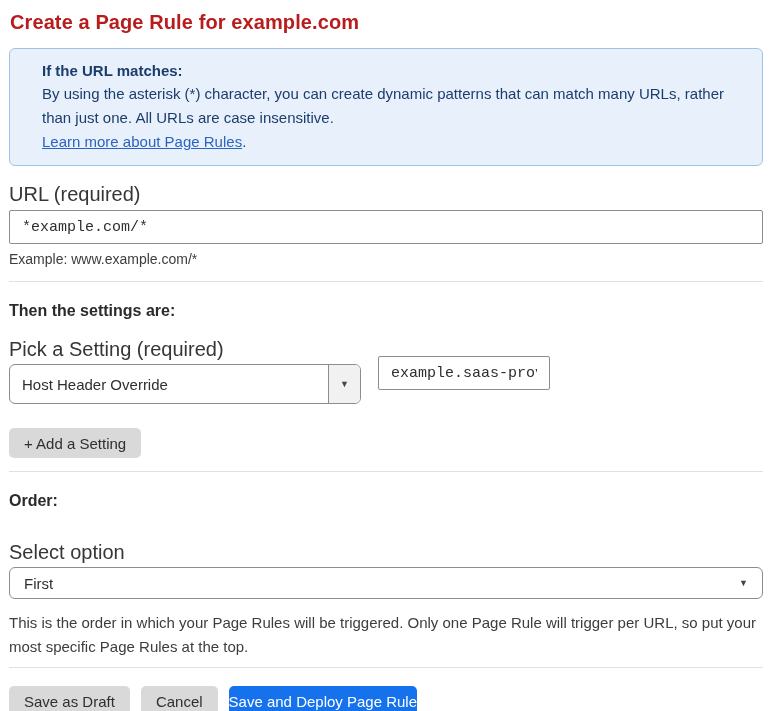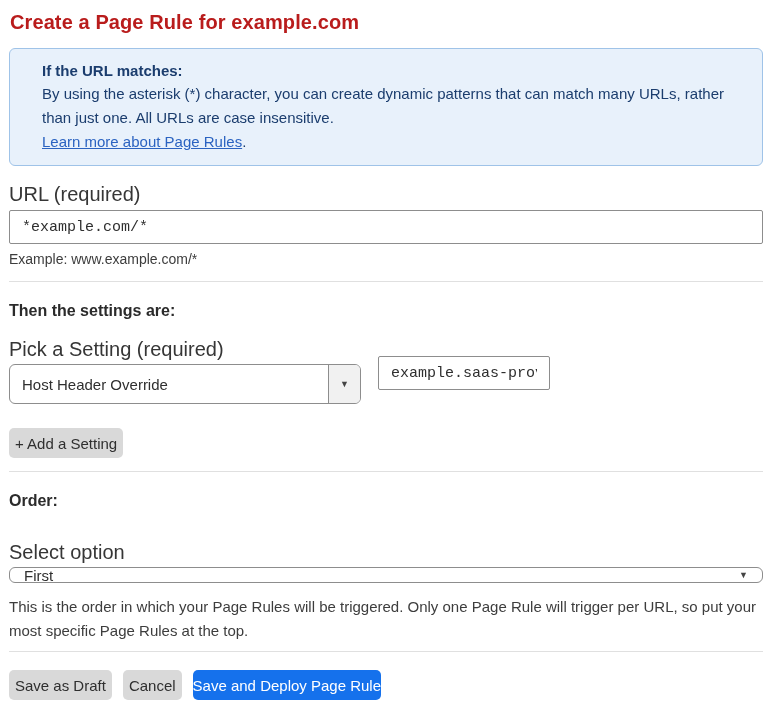--- a/index.html
+++ b/index.html
@@ -77,33 +77,33 @@
     background: #f1f1f1;
     display: flex; align-items: center; justify-content: center;
   }
   .arrow-glyph { font-size: 9px; color: #444; line-height: 1; }
 
   .value-input { width: 172px; margin-top: 6px; }
 
   button {
     font-family: "Liberation Sans", "DejaVu Sans", sans-serif;
     font-size: 15px; border: none; border-radius: 5px;
-    height: 30px; padding: 0 6px; cursor: pointer;
+    height: 30px; padding: 0 15px; cursor: pointer;
   }
   .gray-btn { background: #d9d9d9; color: #2f2f2f; }
   .add-setting-btn { margin-top: 24px; }
   .blue-btn { background: #1571ec; color: #ffffff; padding: 0 0; }
 
   .select-full {
     margin-top: 6px;
     display: flex; align-items: center; justify-content: space-between;
     background: #fff;
     border: 1px solid #8d8d8d;
     border-radius: 6px;
-    height: 16px; padding: 0 14px;
+    height: 32px; padding: 0 14px;
     font-size: 15px; color: #2f2f2f;
     cursor: pointer;
   }
 
   .order-help { font-size: 15px; color: #3d3d3d; line-height: 24px; margin-top: 12px; max-width: 752px; }
 
   .actions { display: flex; align-items: center; margin-top: 18px; }
   .actions .gray-btn + .gray-btn { margin-left: 11px; }
   .actions .blue-btn { margin-left: 11px; }
 </style>

